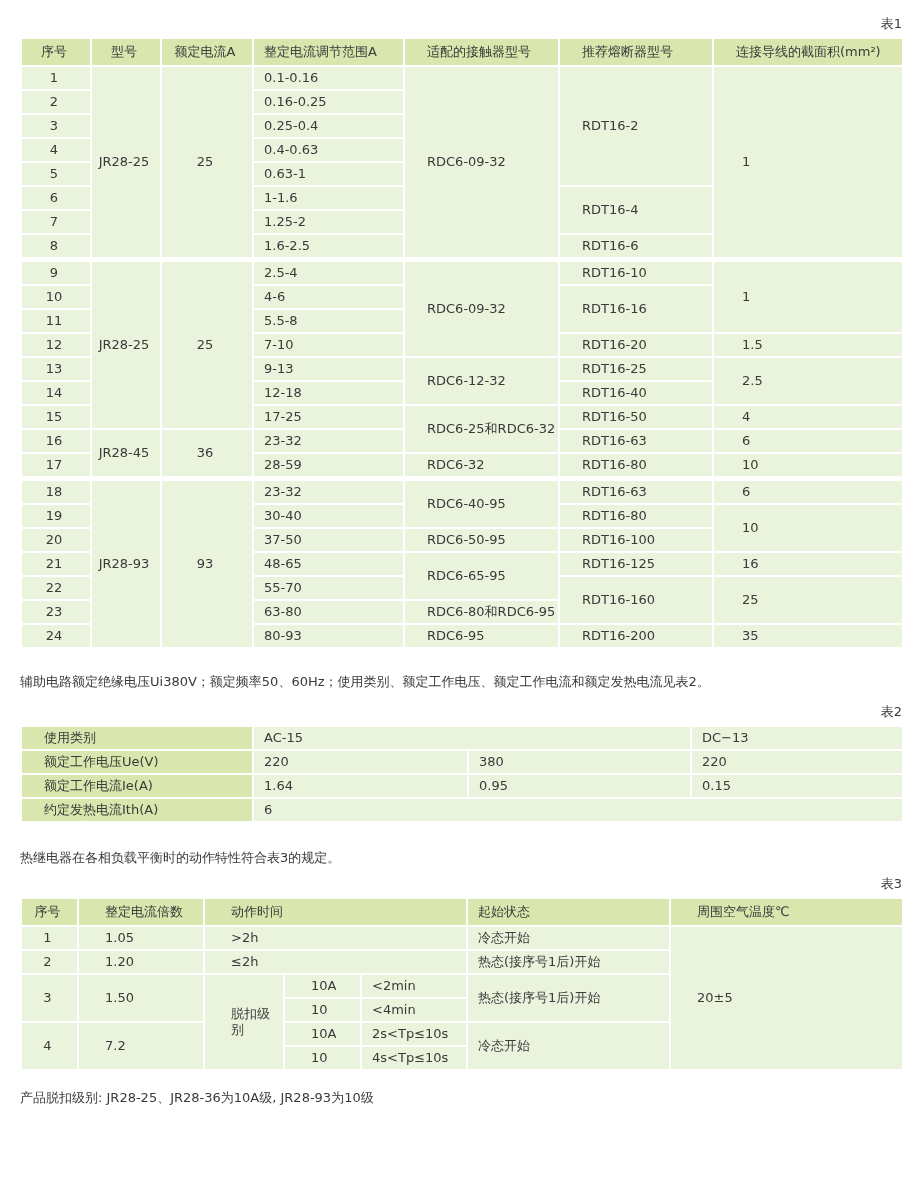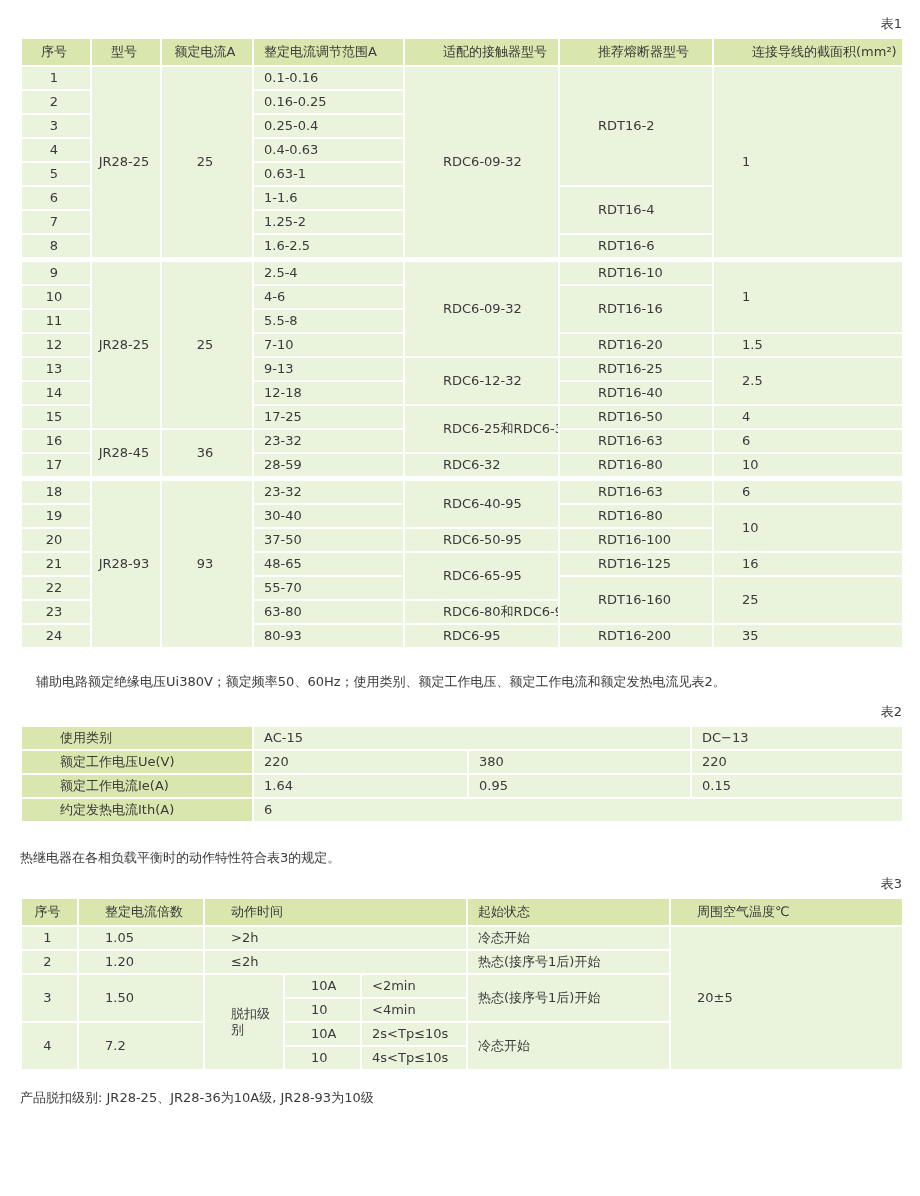--- a/index.html
+++ b/index.html
@@ -15,26 +15,26 @@
   .tbl-label{font-size:13px;line-height:16px;text-align:right;margin:0 0 5px 0;color:var(--text);}
   table{border-collapse:collapse;table-layout:fixed;width:882px;}
   td,th{background:var(--cell-bg);border:2px solid var(--border);
         font-size:13px;font-weight:normal;line-height:16px;color:var(--text);
         padding:3px 8px 3px 10px;vertical-align:middle;text-align:left;
         overflow:hidden;white-space:nowrap;}
   th{background:var(--header-bg);height:28px;}
   .hd{background:var(--header-bg);}
   td{height:22px;}
   .c-center{text-align:center;padding-left:4px;}
-  .pad-lg{padding-left:38px;}
+  .pad-lg{padding-left:22px;}
   .pad-xl{padding-left:28px;}
   .pad-md{padding-left:26px;}
   tr.grp td{border-top-width:5px;}
   td.wrap{white-space:normal;}
-  .para{font-size:13px;line-height:17px;margin:24px 0 0 16px;}
+  .para{font-size:13px;line-height:17px;margin:24px 0 0 0;}
   .para2{font-size:13px;line-height:17px;margin:26px 0 0 0;}
   .label-gap{margin-top:14px;text-align:right;}
   .label-gap2{margin-top:10px;}
   .t-gap{margin-top:0;}
   .footnote{font-size:13px;line-height:17px;margin:18px 0 16px 0;}
 </style>
 </head>
 <body>
 
 <div class="page">

